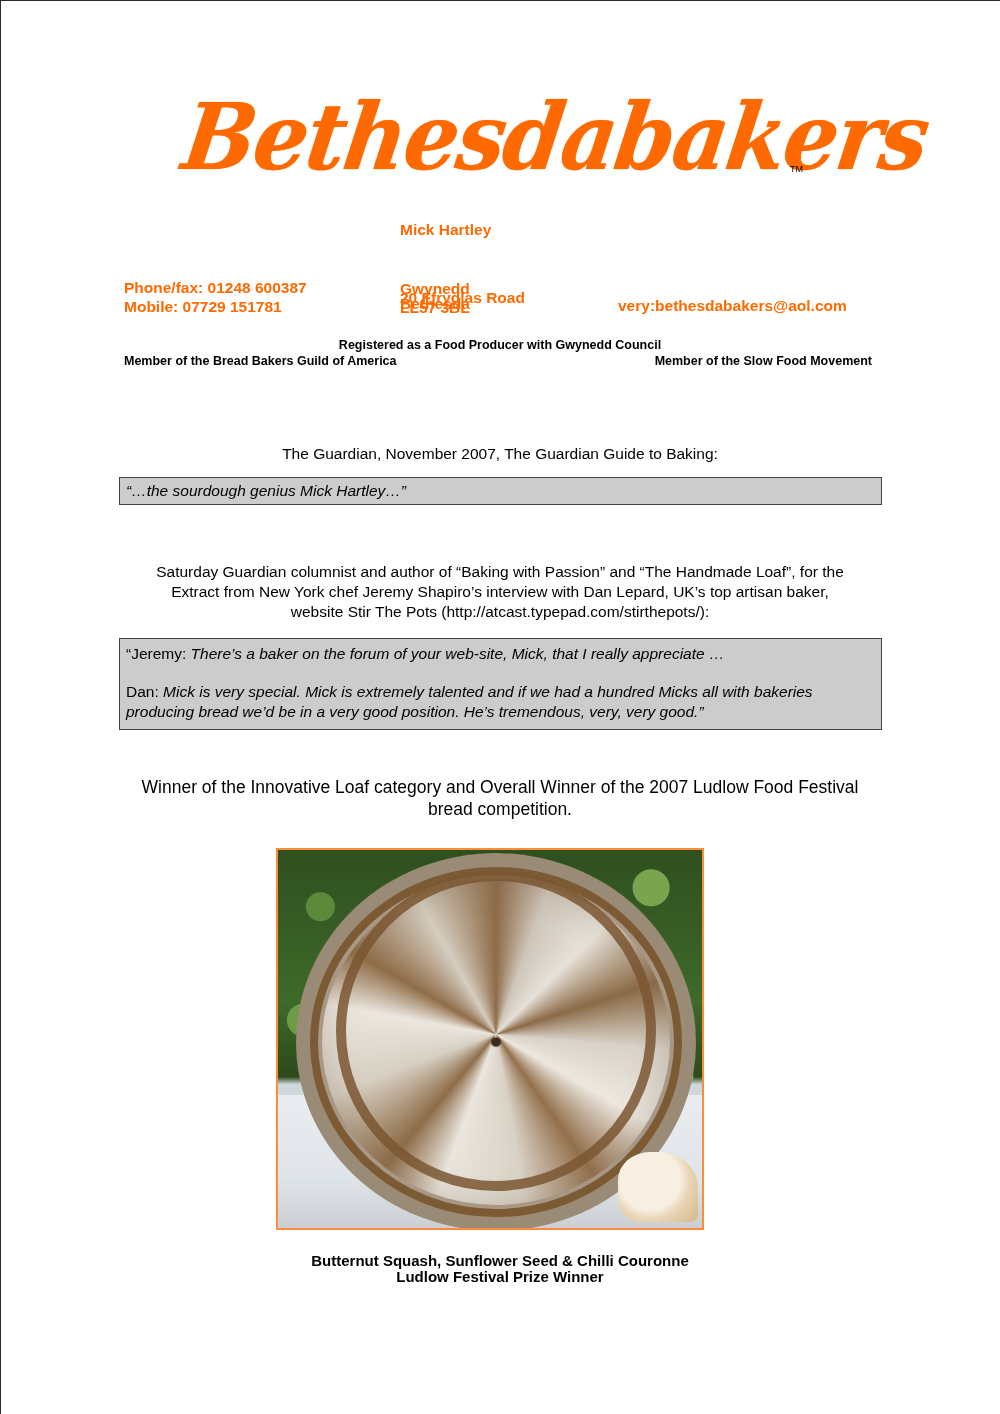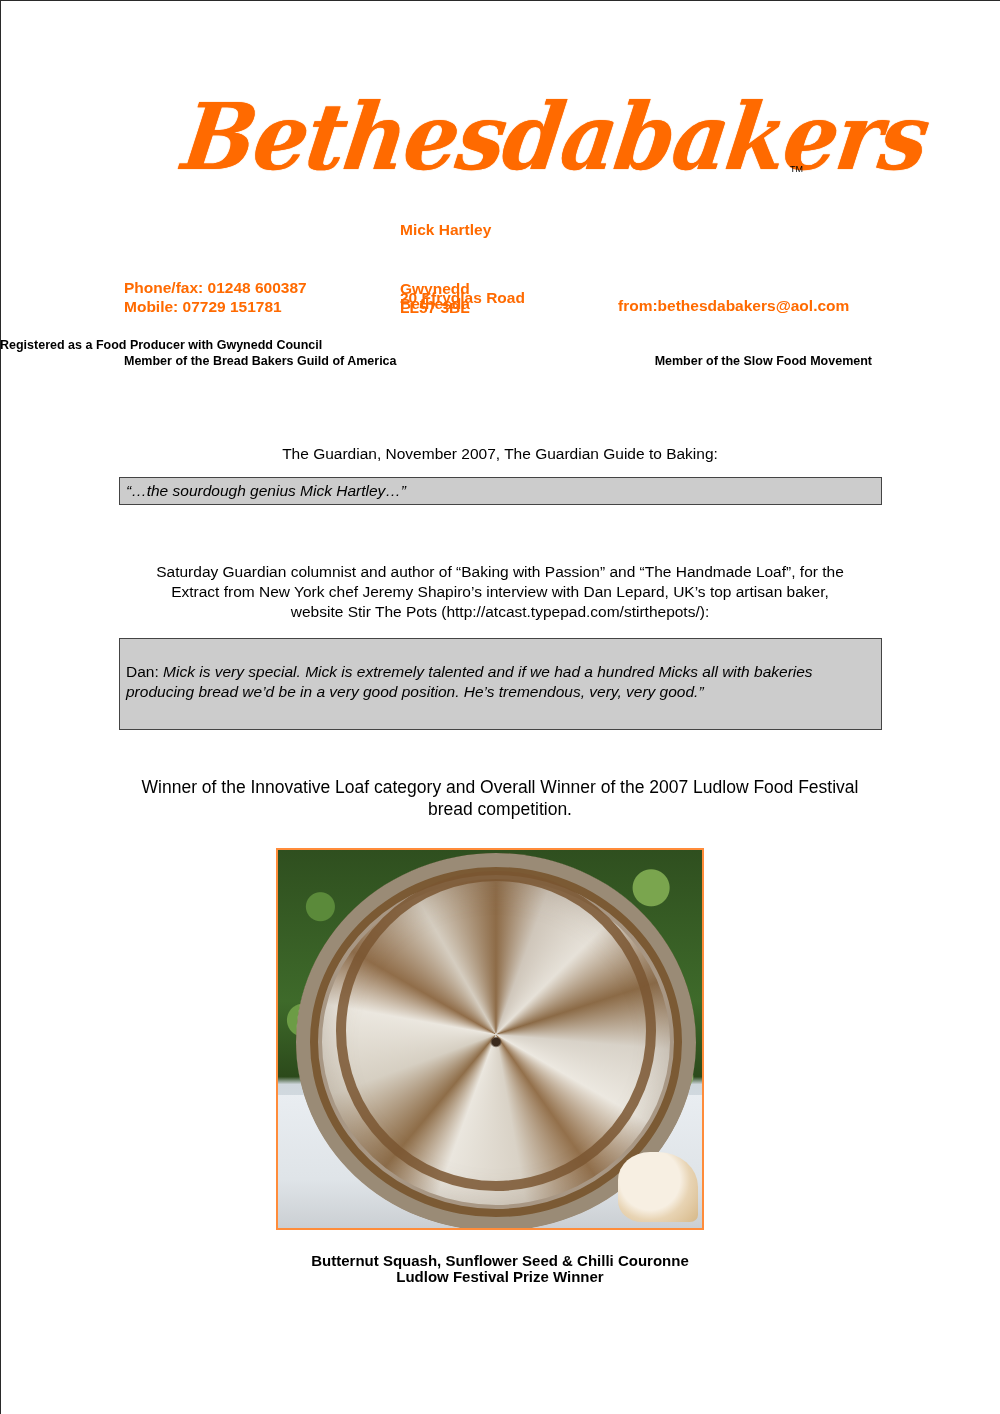--- a/index.html
+++ b/index.html
@@ -72,21 +72,21 @@
     .email {
       position: absolute;
       left: 618px;
       top: 297px;
       font-size: 15.5px;
     }
     .reg {
       position: absolute;
       top: 338px;
       left: 0; width: 1000px;
-      text-align: left;
+      text-align: center;
       font-size: 12.5px;
       font-weight: bold;
     }
     .member-left {
       position: absolute;
       left: 124px;
       top: 354px;
       font-size: 12.5px;
       font-weight: bold;
     }
@@ -205,38 +205,41 @@
 </div>
 
 <div class="addr-line orange" style="top:220px;">Mick Hartley</div>
 <div class="addr-line orange" style="top:239.5px;margin-top:48px;">20 Ffrydlas Road</div>
 <div class="addr-line orange" style="top:268px;margin-top:26px;">Bethesda</div>
 <div class="addr-line orange" style="top:278.5px;">Gwynedd</div>
 <div class="addr-line orange" style="top:298px;">LL57 3BL</div>
 
 <div class="phone orange" style="top:278.5px;">Phone/fax: 01248 600387</div>
 <div class="phone orange" style="top:298px;">Mobile: 07729 151781</div>
-<div class="email orange">from:bethesdabakers@aol.com</div>
+<div class="email orange">very:bethesdabakers@aol.com</div>
 
 <div class="reg">Registered as a Food Producer with Gwynedd Council</div>
 <div class="member-left">Member of the Bread Bakers Guild of America</div>
 <div class="member-right">Member of the Slow Food Movement</div>
 
 <div class="centered-line" style="top:445px;">The Guardian, November 2007, The Guardian Guide to Baking:</div>
 <div class="quote-box" style="top:477px; height:28px; padding-top:3px;">
   <span class="italic">“…the sourdough genius Mick Hartley…”</span>
 </div>
 
 <div class="extract">
   <div>Saturday Guardian columnist and author of “Baking with Passion” and “The Handmade Loaf”, for the</div>
   <div>Extract from New York chef Jeremy Shapiro’s interview with Dan Lepard, UK’s top artisan baker,</div>
   <div>website Stir The Pots (http://atcast.typepad.com/stirthepots/):</div>
 </div>
 
 <div class="quote-box" style="top:638px; height:92px; padding-top:5px;">
+  <div>
+    <span>“Jeremy: </span><span class="italic">There’s a baker on the forum of your web-site, Mick, that I really appreciate …</span>
+  </div>
   <div style="height:18px;"></div>
   <div>
     <span>Dan: </span><span class="italic">Mick is very special. Mick is extremely talented and if we had a hundred Micks all with bakeries producing bread we’d be in a very good position. He’s tremendous, very, very good.”</span>
   </div>
 </div>
 
 <div class="award">Winner of the Innovative Loaf category and Overall Winner of the 2007 Ludlow Food Festival bread competition.</div>
 
 <div class="photo-frame">
   <div class="table-surface"></div>

